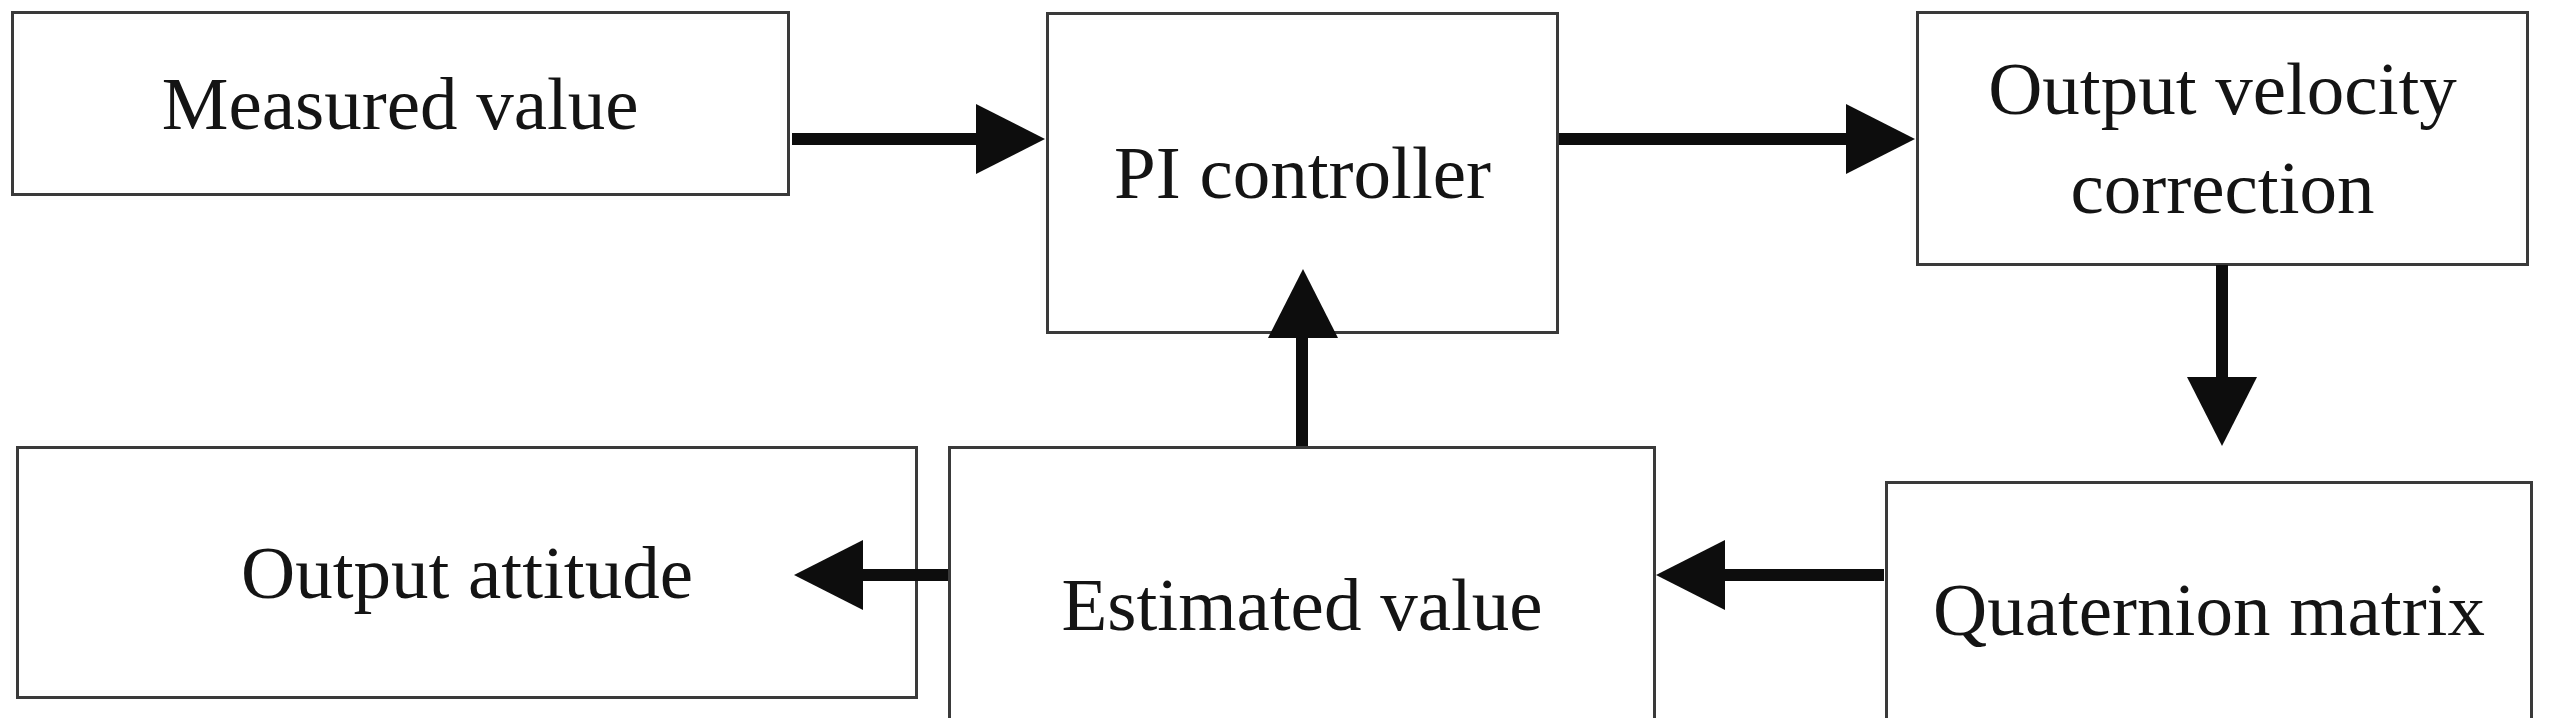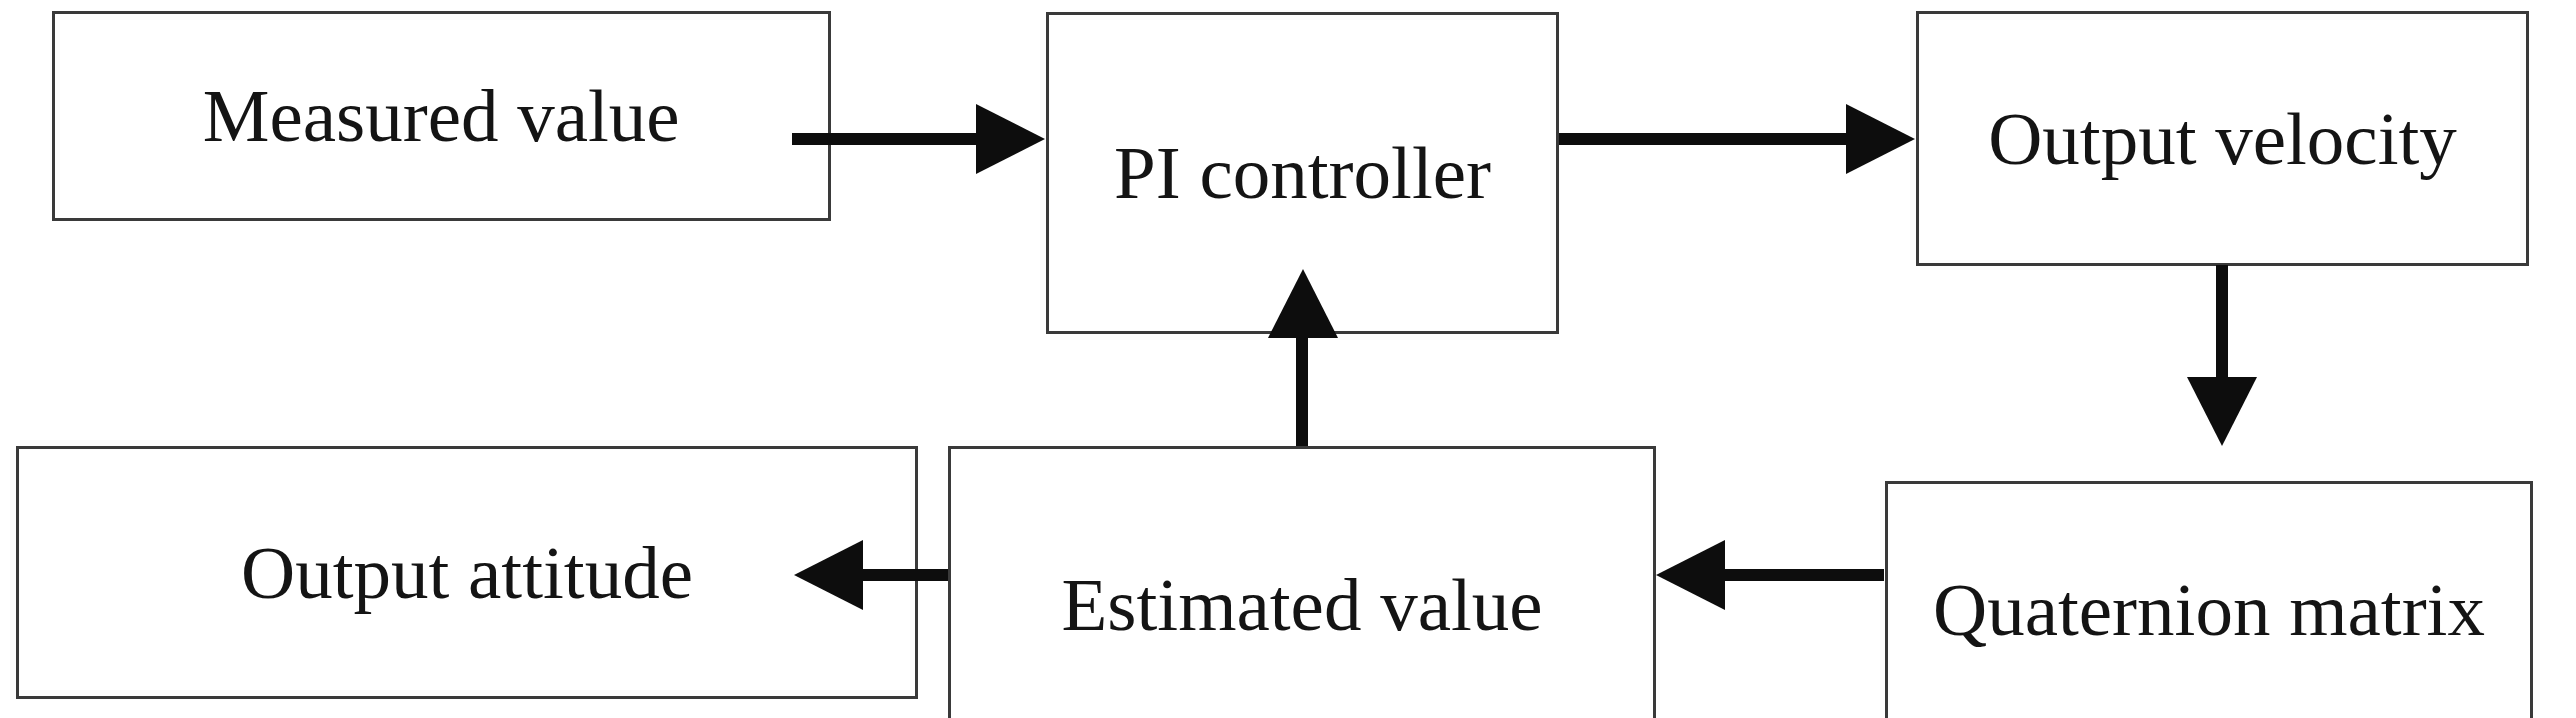--- a/index.html
+++ b/index.html
@@ -31,21 +31,21 @@
     white-space: nowrap;
   }
   .node .line { display: block; }
   .sub {
     font-size: 0.62em;
     line-height: 0;
     position: relative;
     top: 0.18em;
   }
   
-  #node-measured   { left: 10.7px;   top: 10.7px;  width: 779px; height: 210px; margin-left: 41px; }
+  #node-measured   { left: 10.7px;   top: 10.7px;  width: 779px; height: 185px; }
   #node-pi         { left: 1046px; top: 11.5px;  width: 513px; height: 322px; }
   #node-angular    { left: 1916px; top: 10.7px;  width: 613px; height: 255px; }
   #node-quaternion { left: 1885px; top: 446px; width: 648px; height: 256px; margin-top: 35px; }
   #node-estimated  { left: 948px; top: 446px; width: 708px; height: 317px; }
   #node-output     { left: 16px;   top: 446px; width: 902px; height: 253px; }
 
   
   .shaft-h { position: absolute; height: 11.5px; background: var(--c-arrow, #0d0d0d); }
   .shaft-v { position: absolute; width: 11.5px;  background: var(--c-arrow, #0d0d0d); }
   .head    { position: absolute; width: 0; height: 0; }
@@ -96,20 +96,21 @@
   <div class="node" id="node-measured">
     <span class="line">Measured value</span>
   </div>
 
   <div class="node" id="node-pi">
     <span class="line">PI controller</span>
   </div>
 
   <div class="node" id="node-angular">
     <span class="line">Output velocity</span>
+    <span class="line">correction</span>
   </div>
 
   <div class="node" id="node-output">
     <span class="line">Output attitude</span>
   </div>
 
   <div class="node" id="node-estimated">
     <span class="line">Estimated value</span>
   </div>
 

